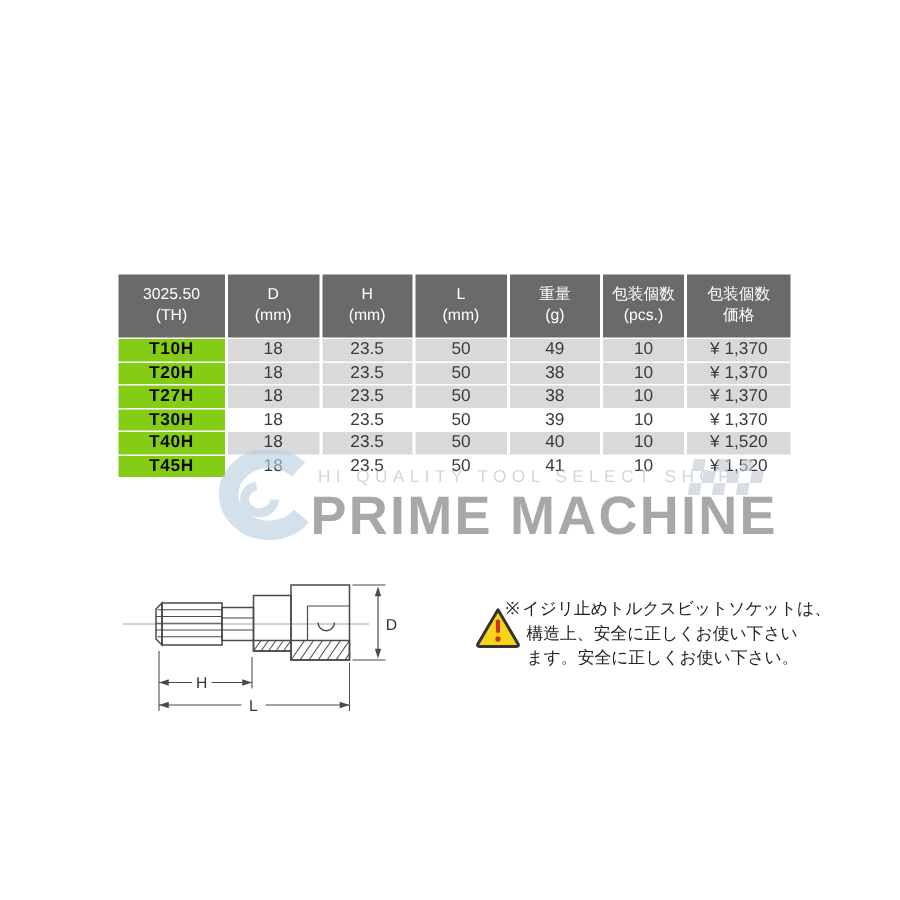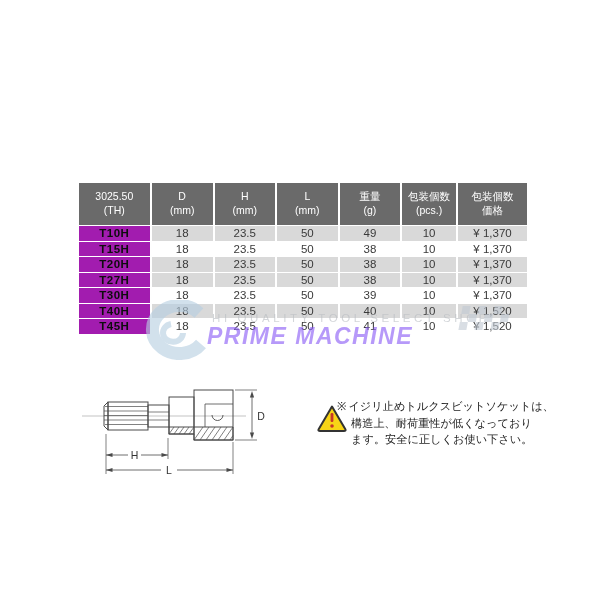--- a/index.html
+++ b/index.html
@@ -4,28 +4,28 @@
 <style>
   html,body{margin:0;padding:0;}
   body{width:600px;height:600px;background:#fff;font-family:"Liberation Sans", sans-serif;}
   #stage{position:relative;width:600px;height:600px;background:#ffffff;overflow:hidden;margin-top:26px;}
 
   
   .spec-table-wrap{position:absolute;left:77px;top:156px;width:452px;z-index:2;}
   table.spec{width:100%;table-layout:fixed;border-collapse:separate;border-spacing:2px 1px;}
   table.spec th{background:#6a6a6a;color:#ffffff;font-weight:normal;font-size:10.5px;line-height:1.3;height:42px;text-align:center;vertical-align:middle;padding:0;}
   table.spec td{font-size:11.5px;color:#3a3a3a;text-align:center;height:14.5px;line-height:14.5px;padding:0;white-space:nowrap;overflow:hidden;}
-  table.spec td.model{background:#a21caf;font-weight:bold;color:#0d0d0d;letter-spacing:.5px;}
+  table.spec td.model{background:#84cc16;font-weight:bold;color:#0d0d0d;letter-spacing:.5px;}
   table.spec tr.stripe td:not(.model){background:#d9d9d9;}
   table.spec tr.plain td:not(.model){background:#ffffff;}
 
   
   .watermark{position:absolute;left:133px;top:266px;width:395px;height:74px;z-index:6;pointer-events:none;opacity:.62;}
   .wm-tagline{position:absolute;left:79px;top:20px;font-size:11.5px;letter-spacing:3.6px;color:#b9bdc2;white-space:nowrap;}
-  .wm-brand{position:absolute;left:74px;top:31px;font-size:23px;font-style:italic;font-weight:bold;letter-spacing:1.5px;color:#8b5cf6;white-space:nowrap;}
+  .wm-brand{position:absolute;left:74px;top:31px;font-size:36px;font-weight:bold;letter-spacing:1.5px;color:#737373;white-space:nowrap;}
   .wm-swirl{position:absolute;left:2px;top:8px;}
   .wm-flag{position:absolute;left:322px;top:12px;}
 
   
   .diagram{position:absolute;left:70px;top:358px;z-index:2;}
 
   
   .warning{position:absolute;left:316px;top:372px;z-index:2;}
   .warn-icon{position:absolute;left:0;top:6px;}
   .warn-text{position:absolute;left:21px;top:0;width:210px;font-size:11.2px;line-height:16.5px;color:#222;white-space:nowrap;}
@@ -80,29 +80,20 @@
             </th>
         </tr>
       </thead>
       <tbody>
         <tr class="stripe">
           <td class="model">T10H</td>
           <td>18</td>
           <td>23.5</td>
           <td>50</td>
           <td>49</td>
-          <td>10</td>
-          <td>¥ 1,370</td>
-        </tr>
-        <tr class="plain">
-          <td class="model">T15H</td>
-          <td>18</td>
-          <td>23.5</td>
-          <td>50</td>
-          <td>38</td>
           <td>10</td>
           <td>¥ 1,370</td>
         </tr>
         <tr class="stripe">
           <td class="model">T20H</td>
           <td>18</td>
           <td>23.5</td>
           <td>50</td>
           <td>38</td>
           <td>10</td>
@@ -237,18 +228,18 @@
   </svg>
 
   <div class="warning">
     <svg class="warn-icon" width="32" height="29" viewBox="0 0 32 29">
       <path d="M16,2.5 L29.5,25.5 Q30,27 28,27 L4,27 Q2,27 2.5,25.5 Z" fill="#f7d416" stroke="#333" stroke-width="2" stroke-linejoin="round"></path>
       <rect x="14.6" y="9" width="2.8" height="9" rx="1.2" fill="#c63528"></rect>
       <circle cx="16" cy="22" r="1.8" fill="#c63528"></circle>
     </svg>
     <div class="warn-text">
       <div><span class="warn-marker">※</span><span>イジリ止めトルクスビットソケットは、</span></div>
-      <div class="cont">構造上、耐荷重性が低くなっており</div>
+      <div class="cont">構造上、安全に正しくお使い下さい</div>
       <div class="cont">ます。安全に正しくお使い下さい。</div>
     </div>
   </div>
 
 </div>
 
 </body></html>

